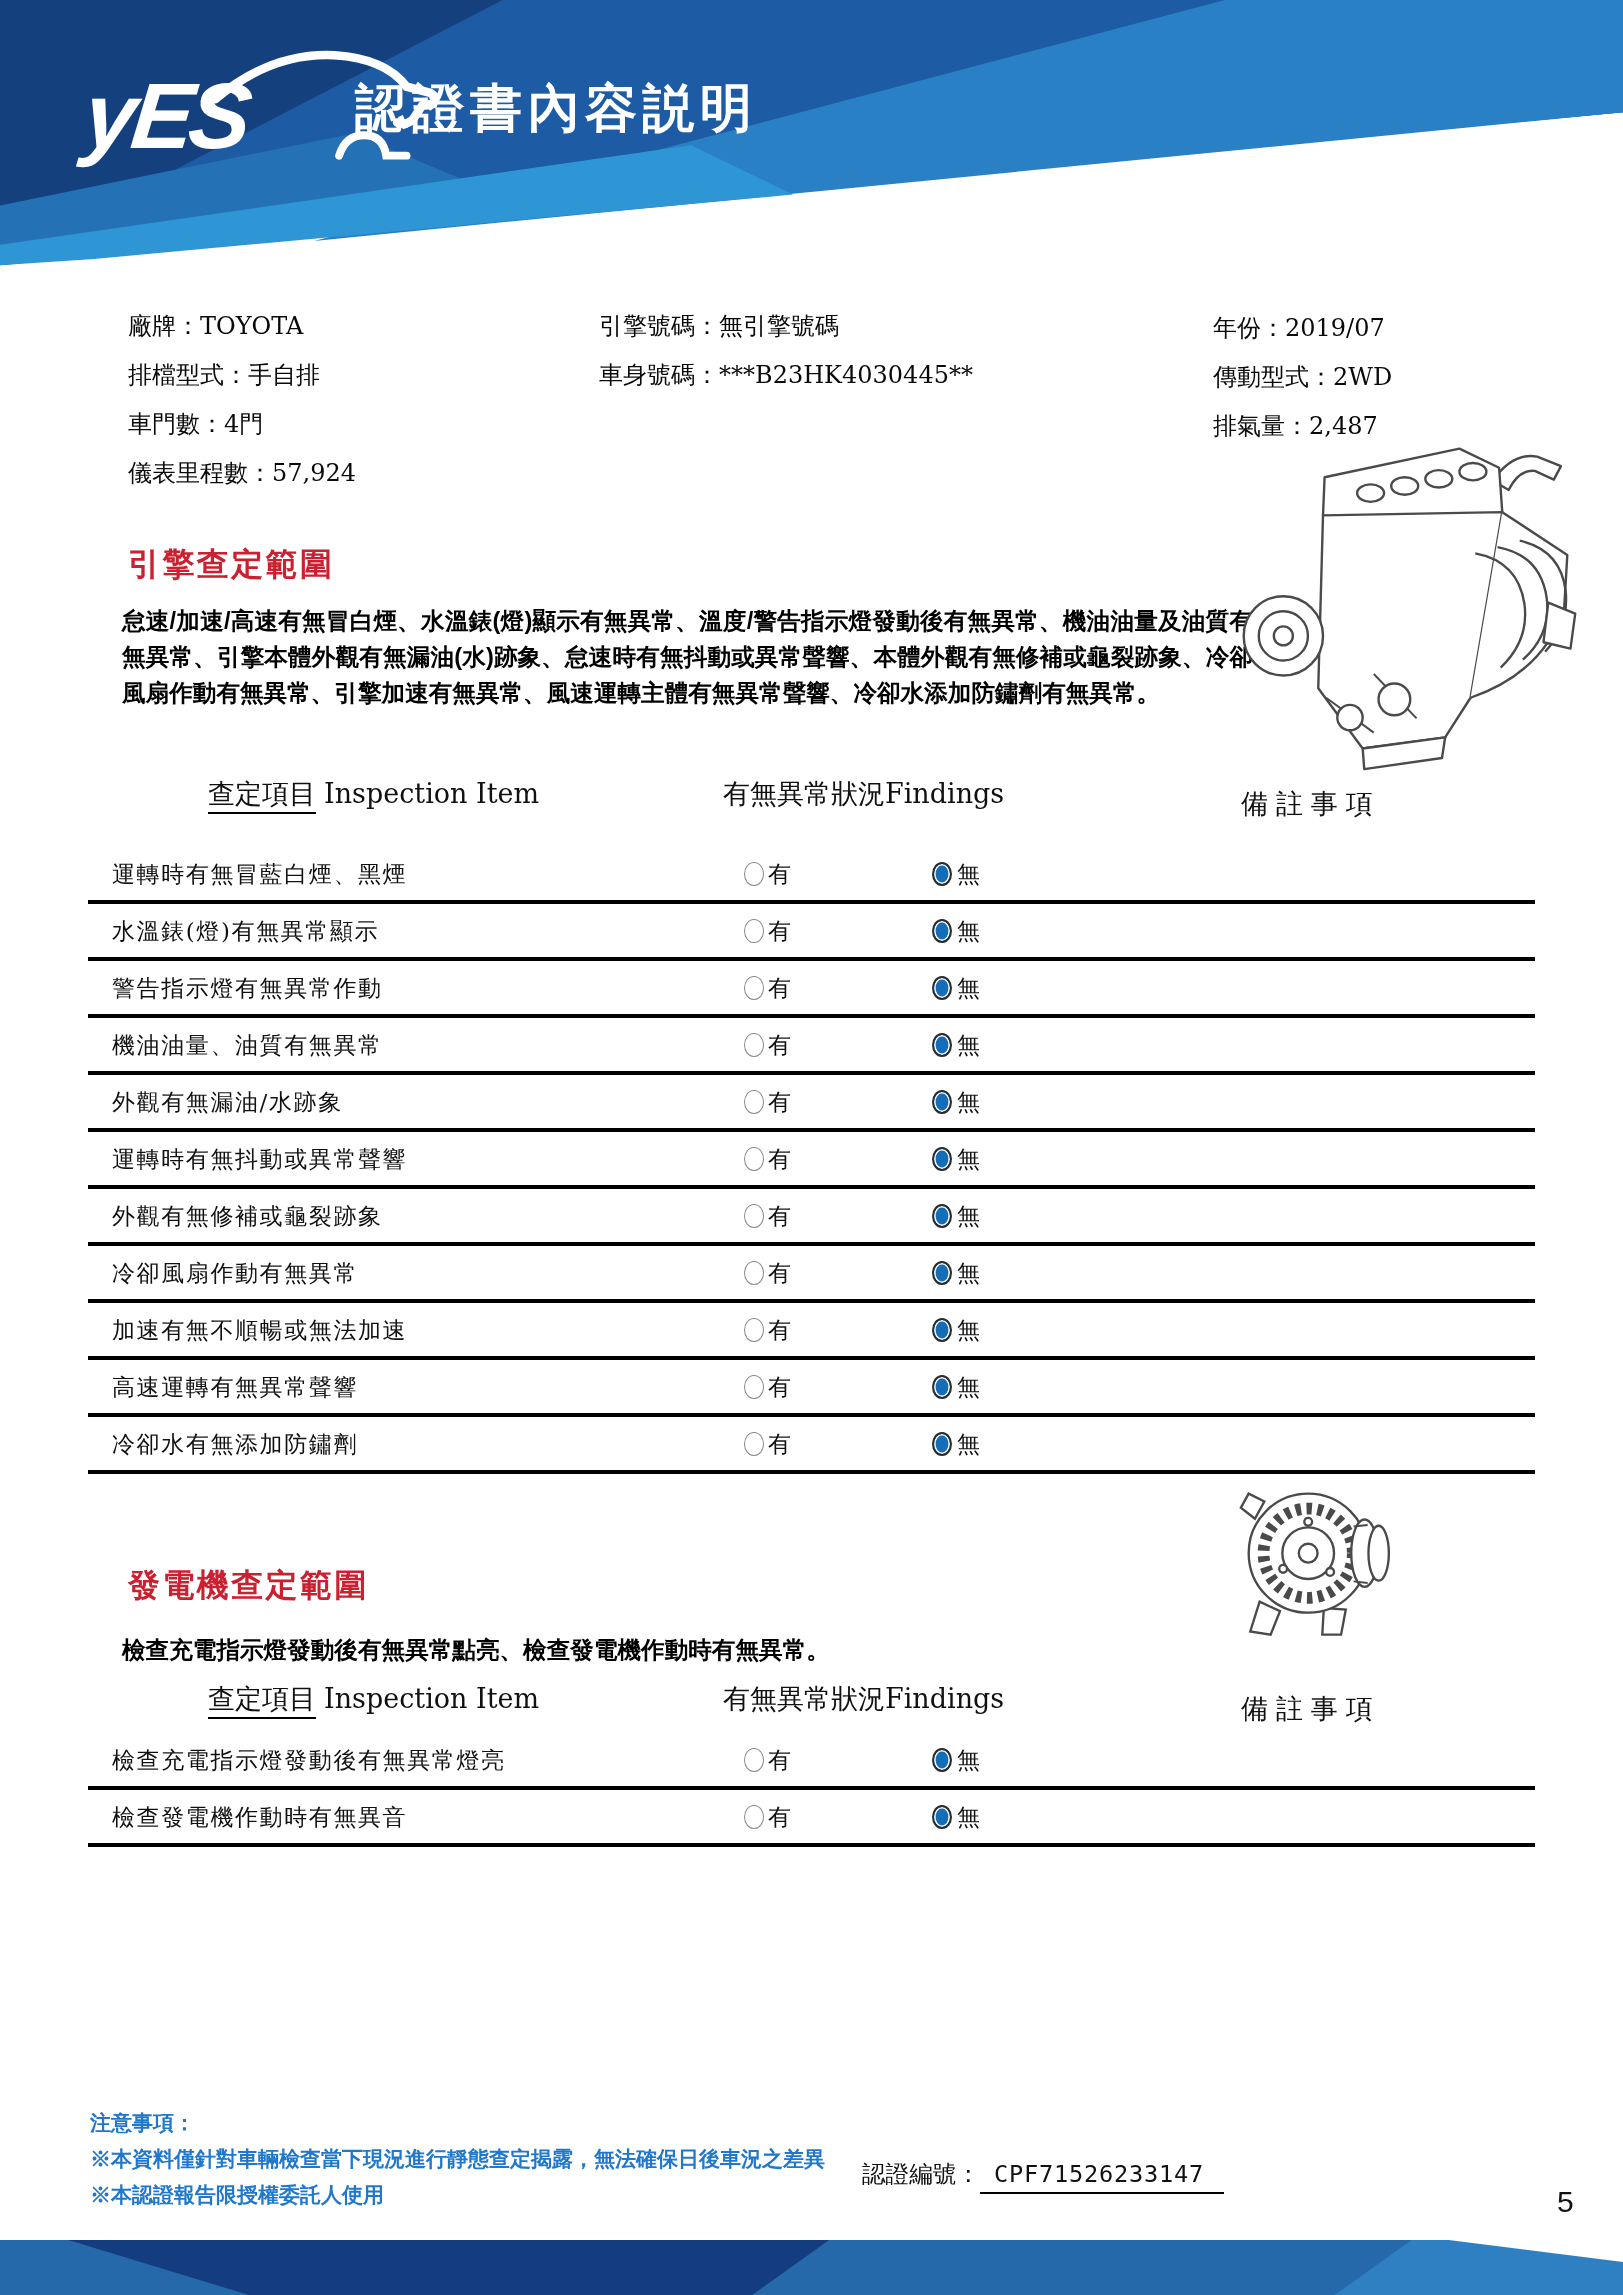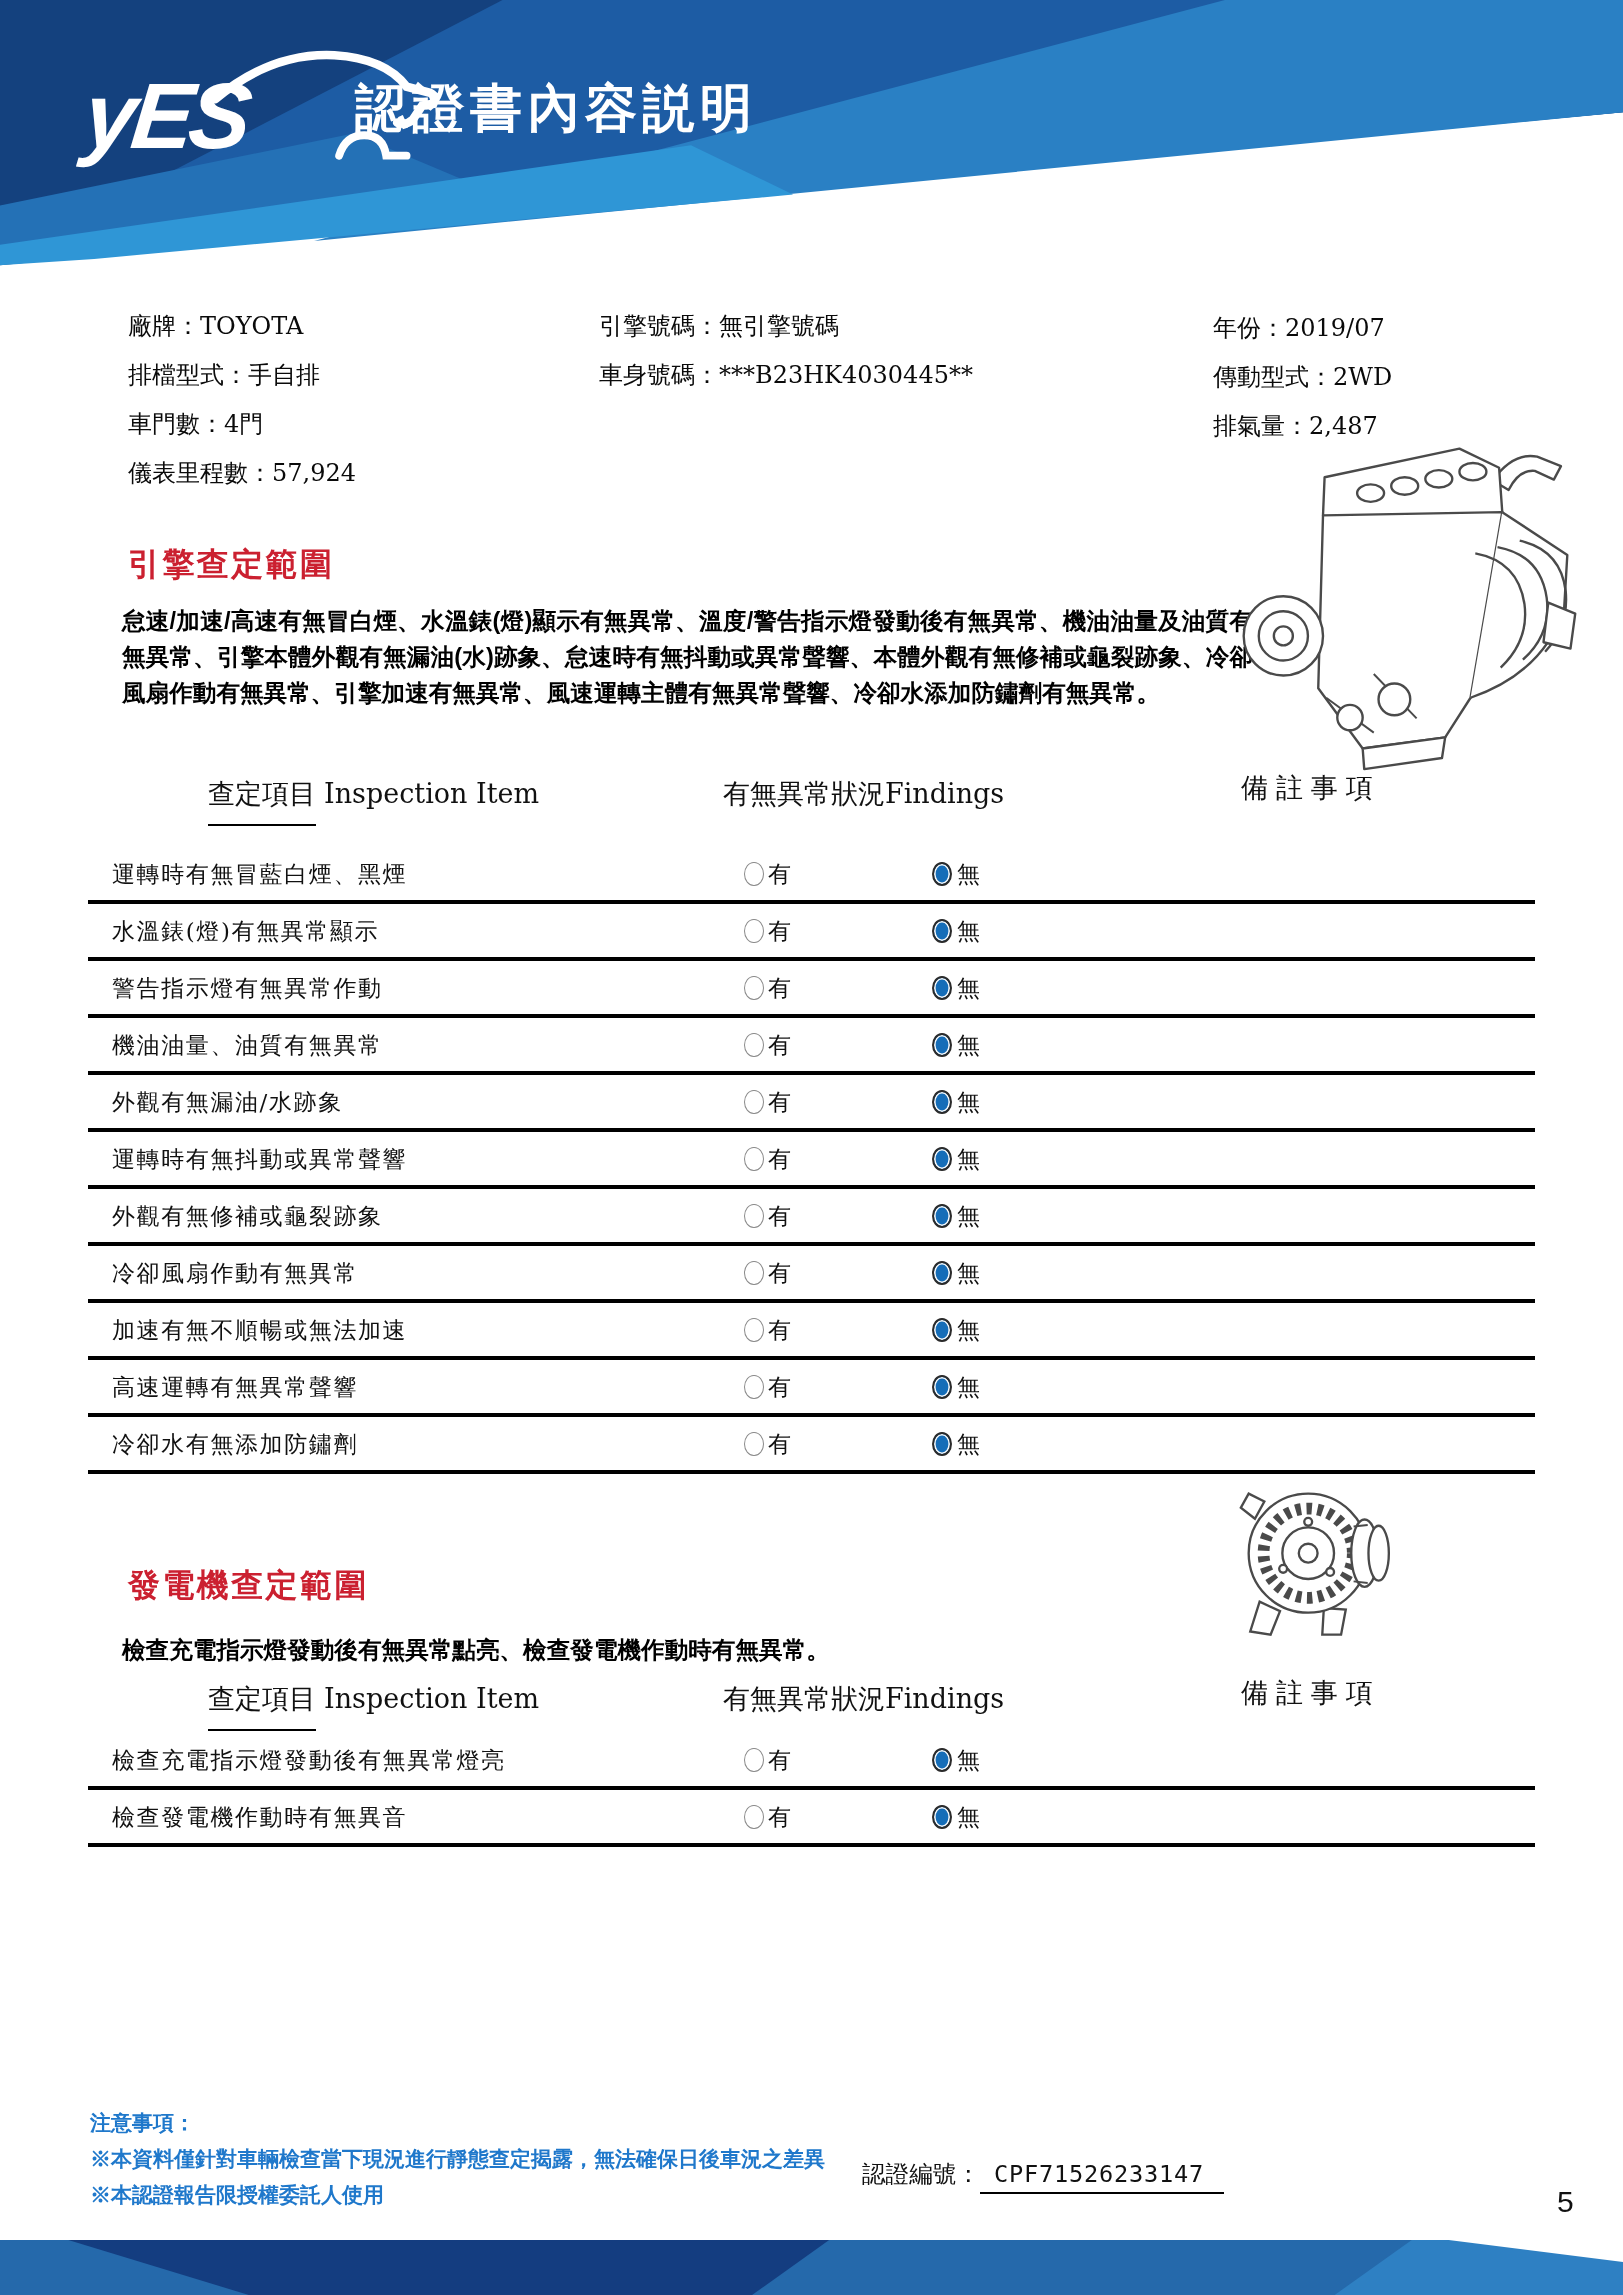--- a/index.html
+++ b/index.html
@@ -34,24 +34,24 @@
   }
   .sec-desc{
     font-family:"Liberation Sans",sans-serif;font-weight:900;
     font-size:23.6px;line-height:36px;color:#000;text-align:justify;
   }
 
   
   .tbl{position:absolute;left:88px;width:1447px;}
   .tbl-head{position:relative;height:93px;font-size:27px;}
   .tbl-head .h-item{position:absolute;left:120px;top:22px;white-space:nowrap;}
-  .tbl-head .h-item .u{border-bottom:2.4px solid #000;padding-bottom:15px;font-family:Liberation Serif, serif;}
+  .tbl-head .h-item .u{border-bottom:2.4px solid #000;padding-bottom:3px;font-family:Liberation Serif, serif;}
   .tbl-head .h-item .en{margin-left:8px;}
   .tbl-head .h-find{position:absolute;left:635px;top:22px;white-space:nowrap;}
-  .tbl-head .h-rem{position:absolute;left:1153px;top:16px;letter-spacing:7.9px;white-space:nowrap;}
+  .tbl-head .h-rem{position:absolute;left:1153px;top:32px;letter-spacing:7.9px;white-space:nowrap;}
   .t-row{position:relative;height:53px;border-bottom:4.7px solid #000;}
   .t-item{
     position:absolute;left:24px;top:50%;transform:translateY(-50%);
     font-size:23px;white-space:nowrap;letter-spacing:1.6px;
   }
   .radio{
     position:absolute;top:50%;transform:translateY(-50%);
     width:19.6px;height:24px;border-radius:50%;box-sizing:border-box;
   }
   .radio.off{left:656px;border:1.6px solid #8a8a8a;background:#fff;}

